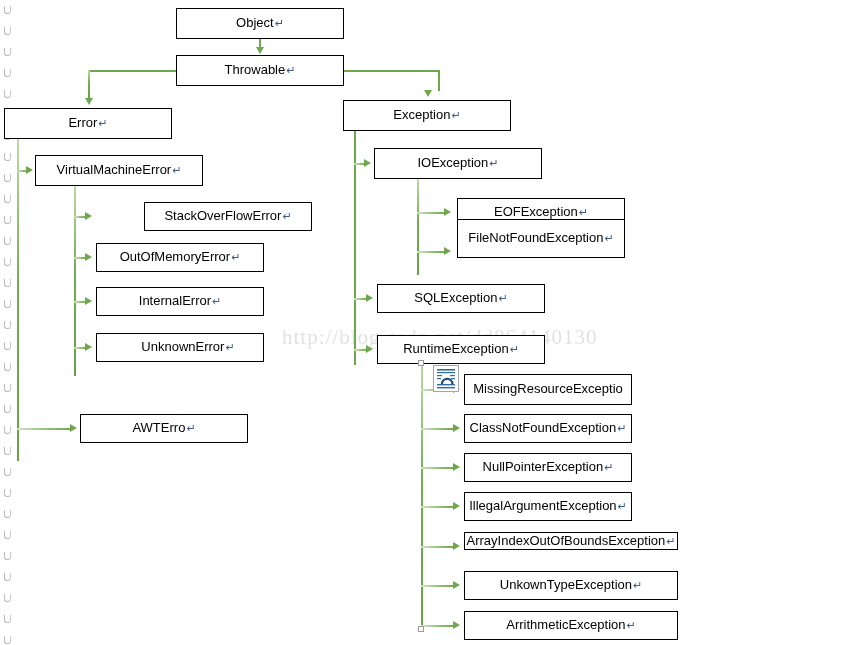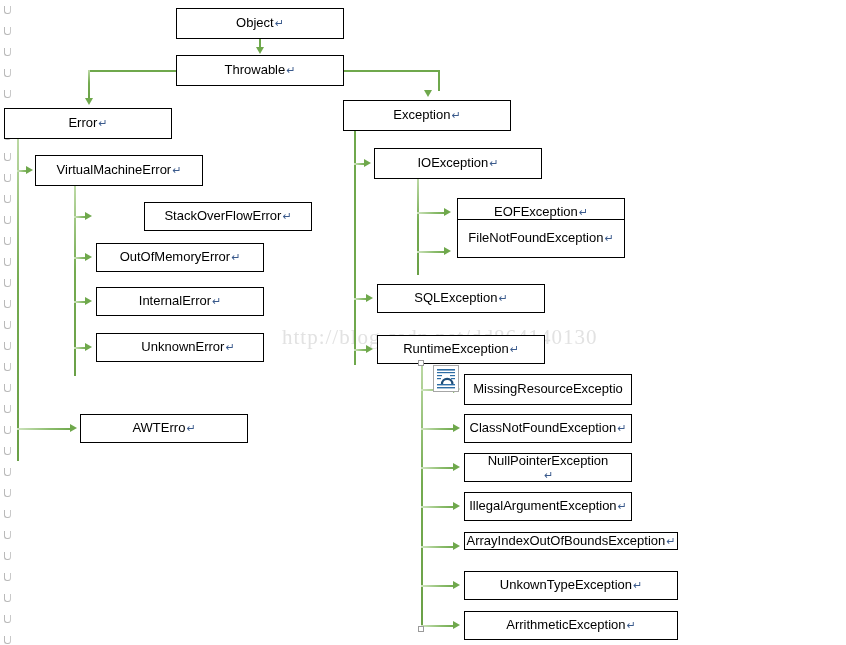--- a/index.html
+++ b/index.html
@@ -324,21 +324,21 @@
         <span>RuntimeException</span>
         <span class="pilcrow">↵</span>
       </div>
       <div class="node" style="left: 464px; top: 374px; width: 168px; height: 31px;">
         <span>MissingResourceExceptio</span>
       </div>
       <div class="node" style="left: 464px; top: 414px; width: 168px; height: 29px;">
         <span>ClassNotFoundException</span>
         <span class="pilcrow">↵</span>
       </div>
-      <div class="node" style="left: 464px; top: 453px; width: 168px; height: 29px; flex-direction: column;">
+      <div class="node" style="left: 464px; top: 453px; width: 168px; height: 29px;">
         <span>NullPointerException</span>
         <span class="pilcrow">↵</span>
       </div>
       <div class="node" style="left: 464px; top: 492px; width: 168px; height: 29px;">
         <span>IllegalArgumentException</span>
         <span class="pilcrow">↵</span>
       </div>
       <div class="node" style="left: 464px; top: 532px; width: 214px; height: 18px;">
         <span>ArrayIndexOutOfBoundsException</span>
         <span class="pilcrow">↵</span>

